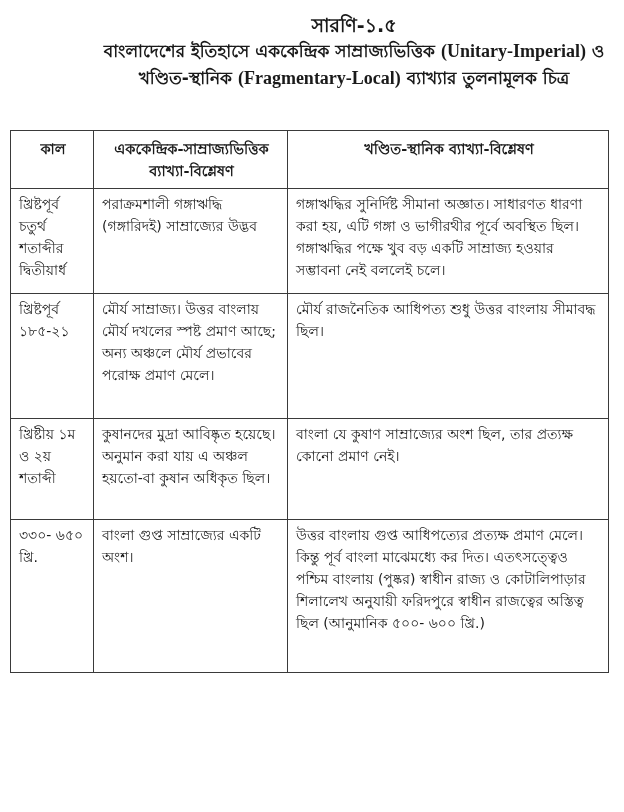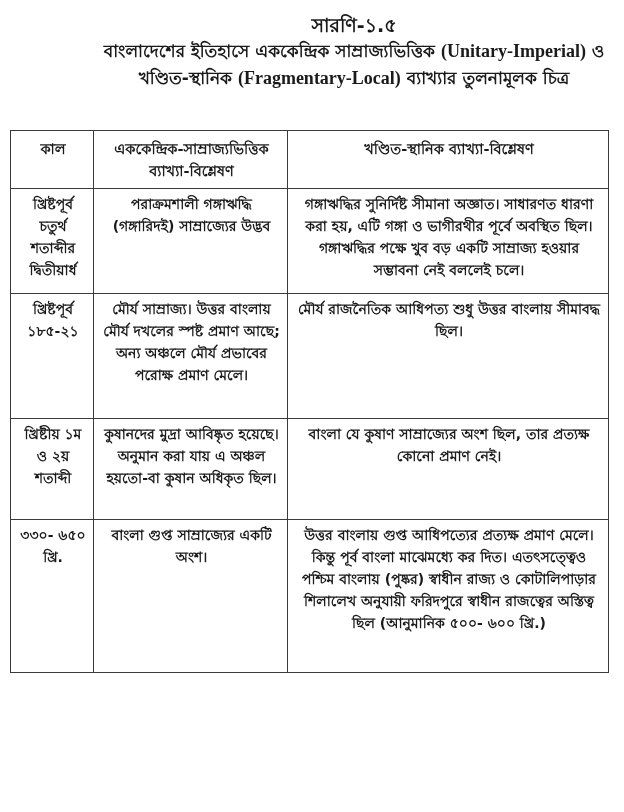--- a/index.html
+++ b/index.html
@@ -47,23 +47,23 @@
     font-size: 14px;
     line-height: 22px;
   }
   table.compare col.c1 { width: 83px; }
   table.compare col.c2 { width: 194px; }
   table.compare col.c3 { width: 321px; }
   table.compare th,
   table.compare td {
     border: 1.5px solid #3a3a3a;
     vertical-align: top;
-    text-align: center;
+    text-align: left;
     padding: 4px 6px 4px 8px;
-    font-weight: bold;
+    font-weight: normal;
     word-wrap: break-word;
   }
   table.compare th {
     text-align: center;
     font-weight: bold;
     font-size: 14.5px;
     vertical-align: top;
     padding-top: 7px;
     padding-bottom: 4px;
   }

